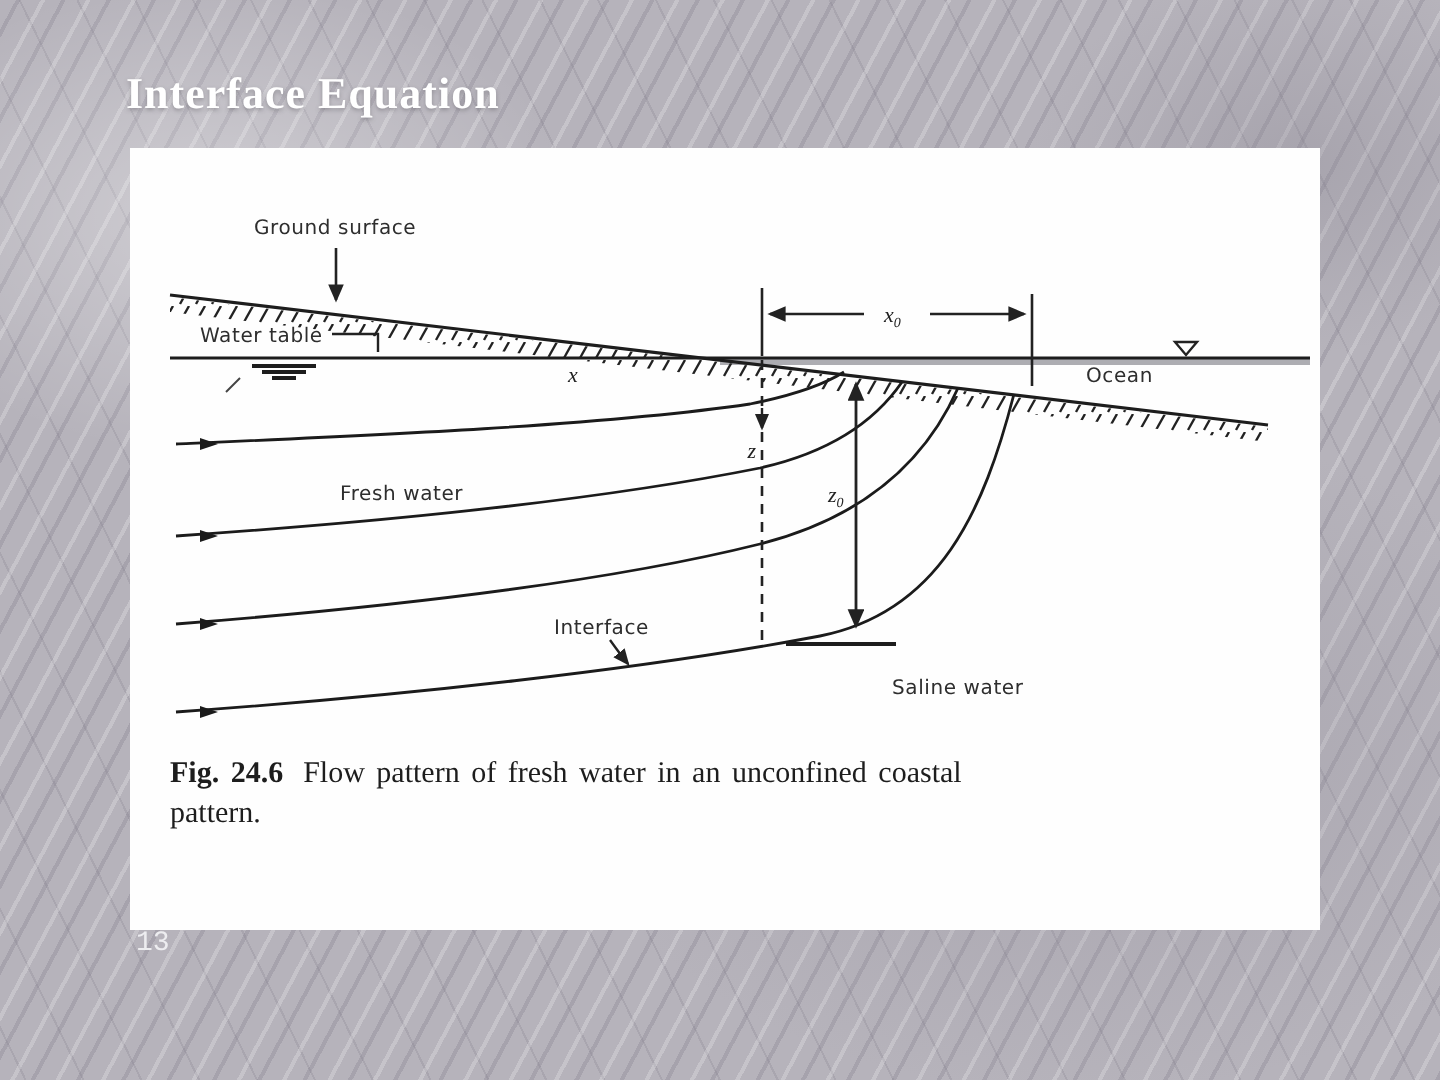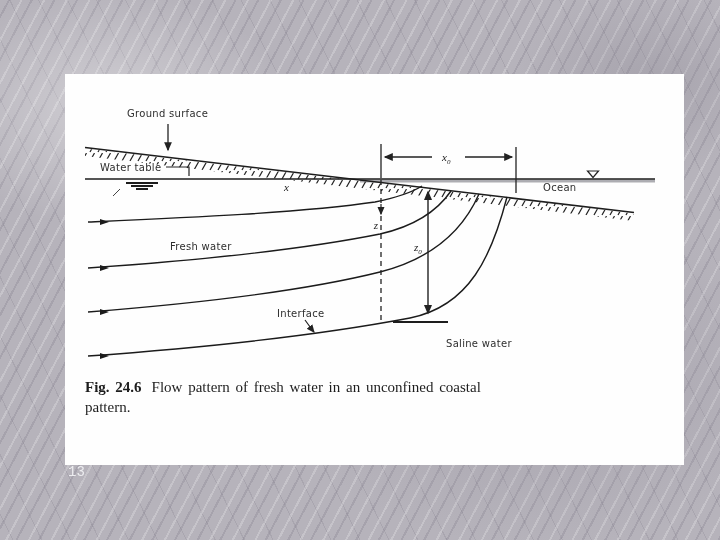--- a/index.html
+++ b/index.html
@@ -18,21 +18,20 @@
   #title{
     position:absolute; left:63px; top:34px;
     font-family:"Liberation Serif", serif;
     font-size:22px; font-weight:bold; color:#ffffff;
     letter-spacing:.5px; text-shadow:0 1px 2px rgba(90,88,96,.45);
     white-space:nowrap;
   }
   #figure-box{
     position:absolute; left:65px; top:74px; width:595px; height:391px;
     background:#fefefe;
-    padding-left:24px;
   }
   #diagram{ position:absolute; left:0; top:0; }
   .fig-label{ font-family:"DejaVu Sans", sans-serif; font-size:10px; fill:#2e2e2e; letter-spacing:.3px; }
   .math-label{ font-family:"Liberation Serif", serif; font-style:italic; font-size:11px; fill:#222; }
   .math-sub{ font-size:7px; }
   #caption{
     position:absolute; left:20px; top:303px; width:525px;
     font-family:"Liberation Serif", serif; font-size:15px; color:#1d1d1d;
     line-height:1.35; word-spacing:2px;
   }
@@ -40,20 +39,21 @@
   #page-number{
     position:absolute; left:68px; top:464px;
     font-family:Liberation Mono, monospace; font-size:14px; color:#ededf0;
   }
 </style>
 </head>
 <body>
 
 <div id="slide">
 
+  <div id="title">Interface Equation</div>
 
   <div id="figure-box">
 
     <svg id="diagram" width="595" height="391" viewBox="65 74 595 391" xmlns="http://www.w3.org/2000/svg">
       <defs>
         <pattern id="hatch" patternUnits="userSpaceOnUse" width="8" height="9">
           <line x1="6.5" y1="0" x2="2" y2="8" stroke="#222" stroke-width="1.2"></line>
         </pattern>
         <marker id="arr" orient="auto-start-reverse" markerWidth="9" markerHeight="8" refX="6" refY="3">
           <path d="M0,0 L7,3 L0,6 Z" fill="#222"></path>

